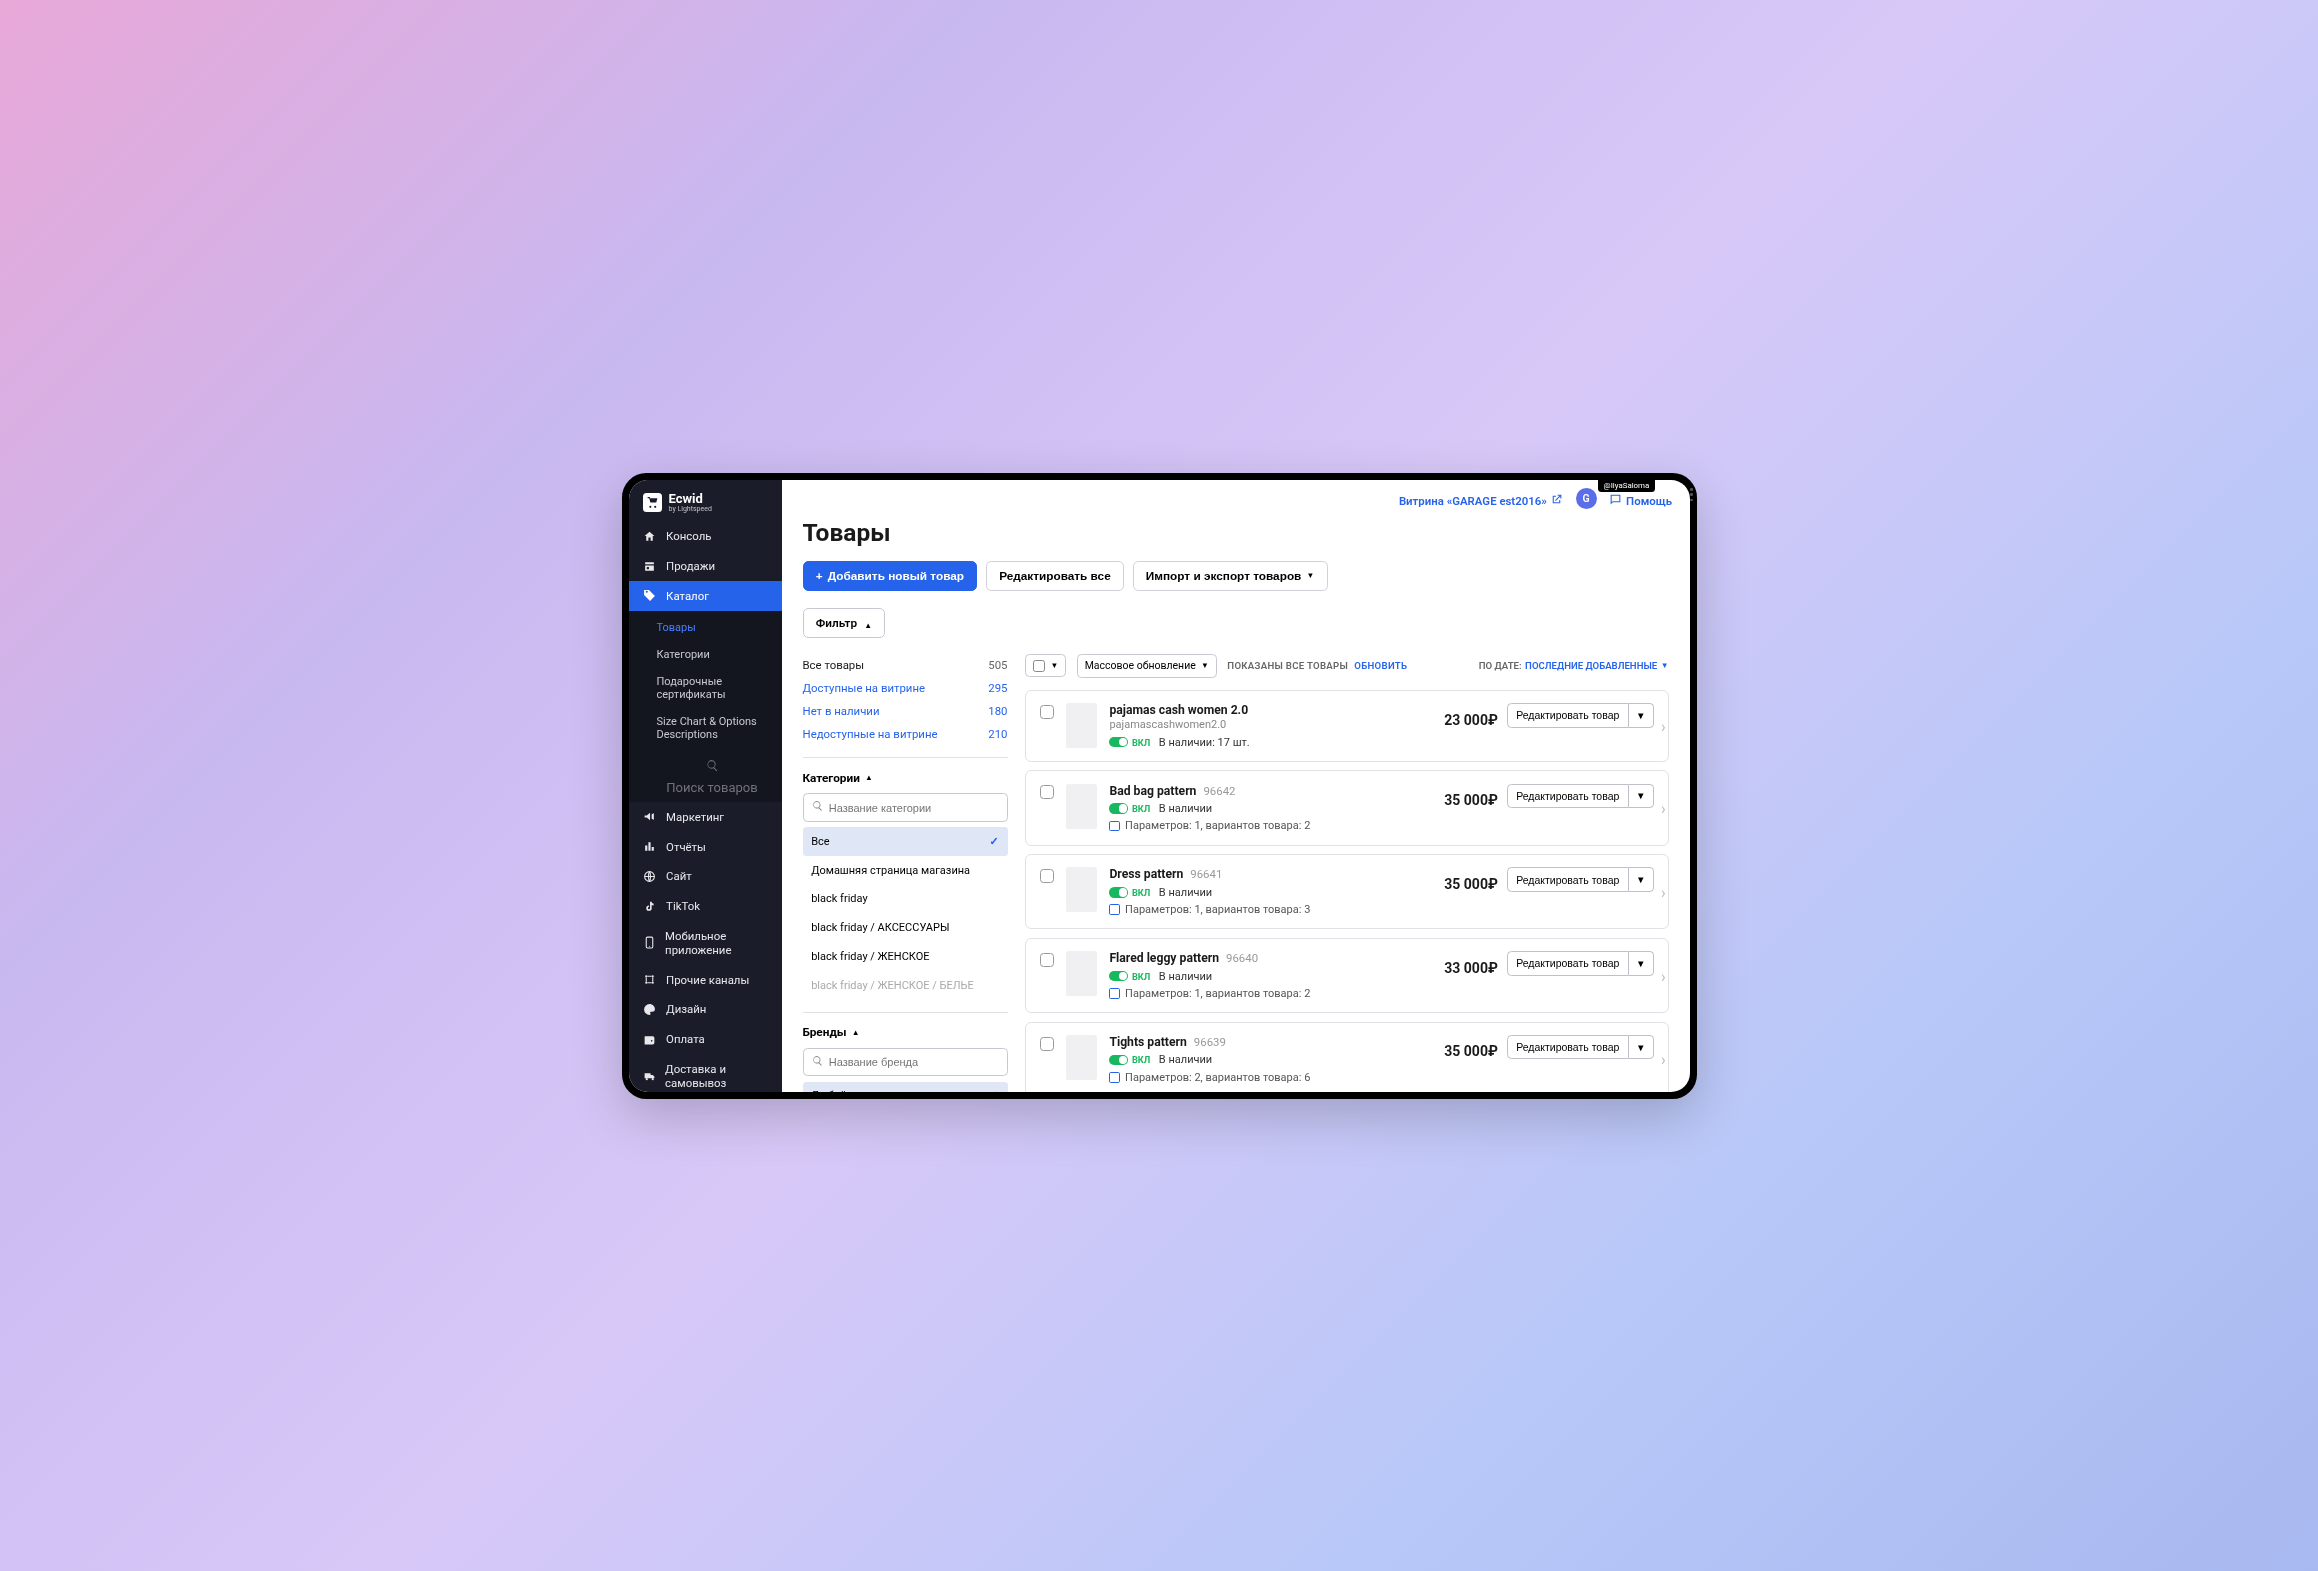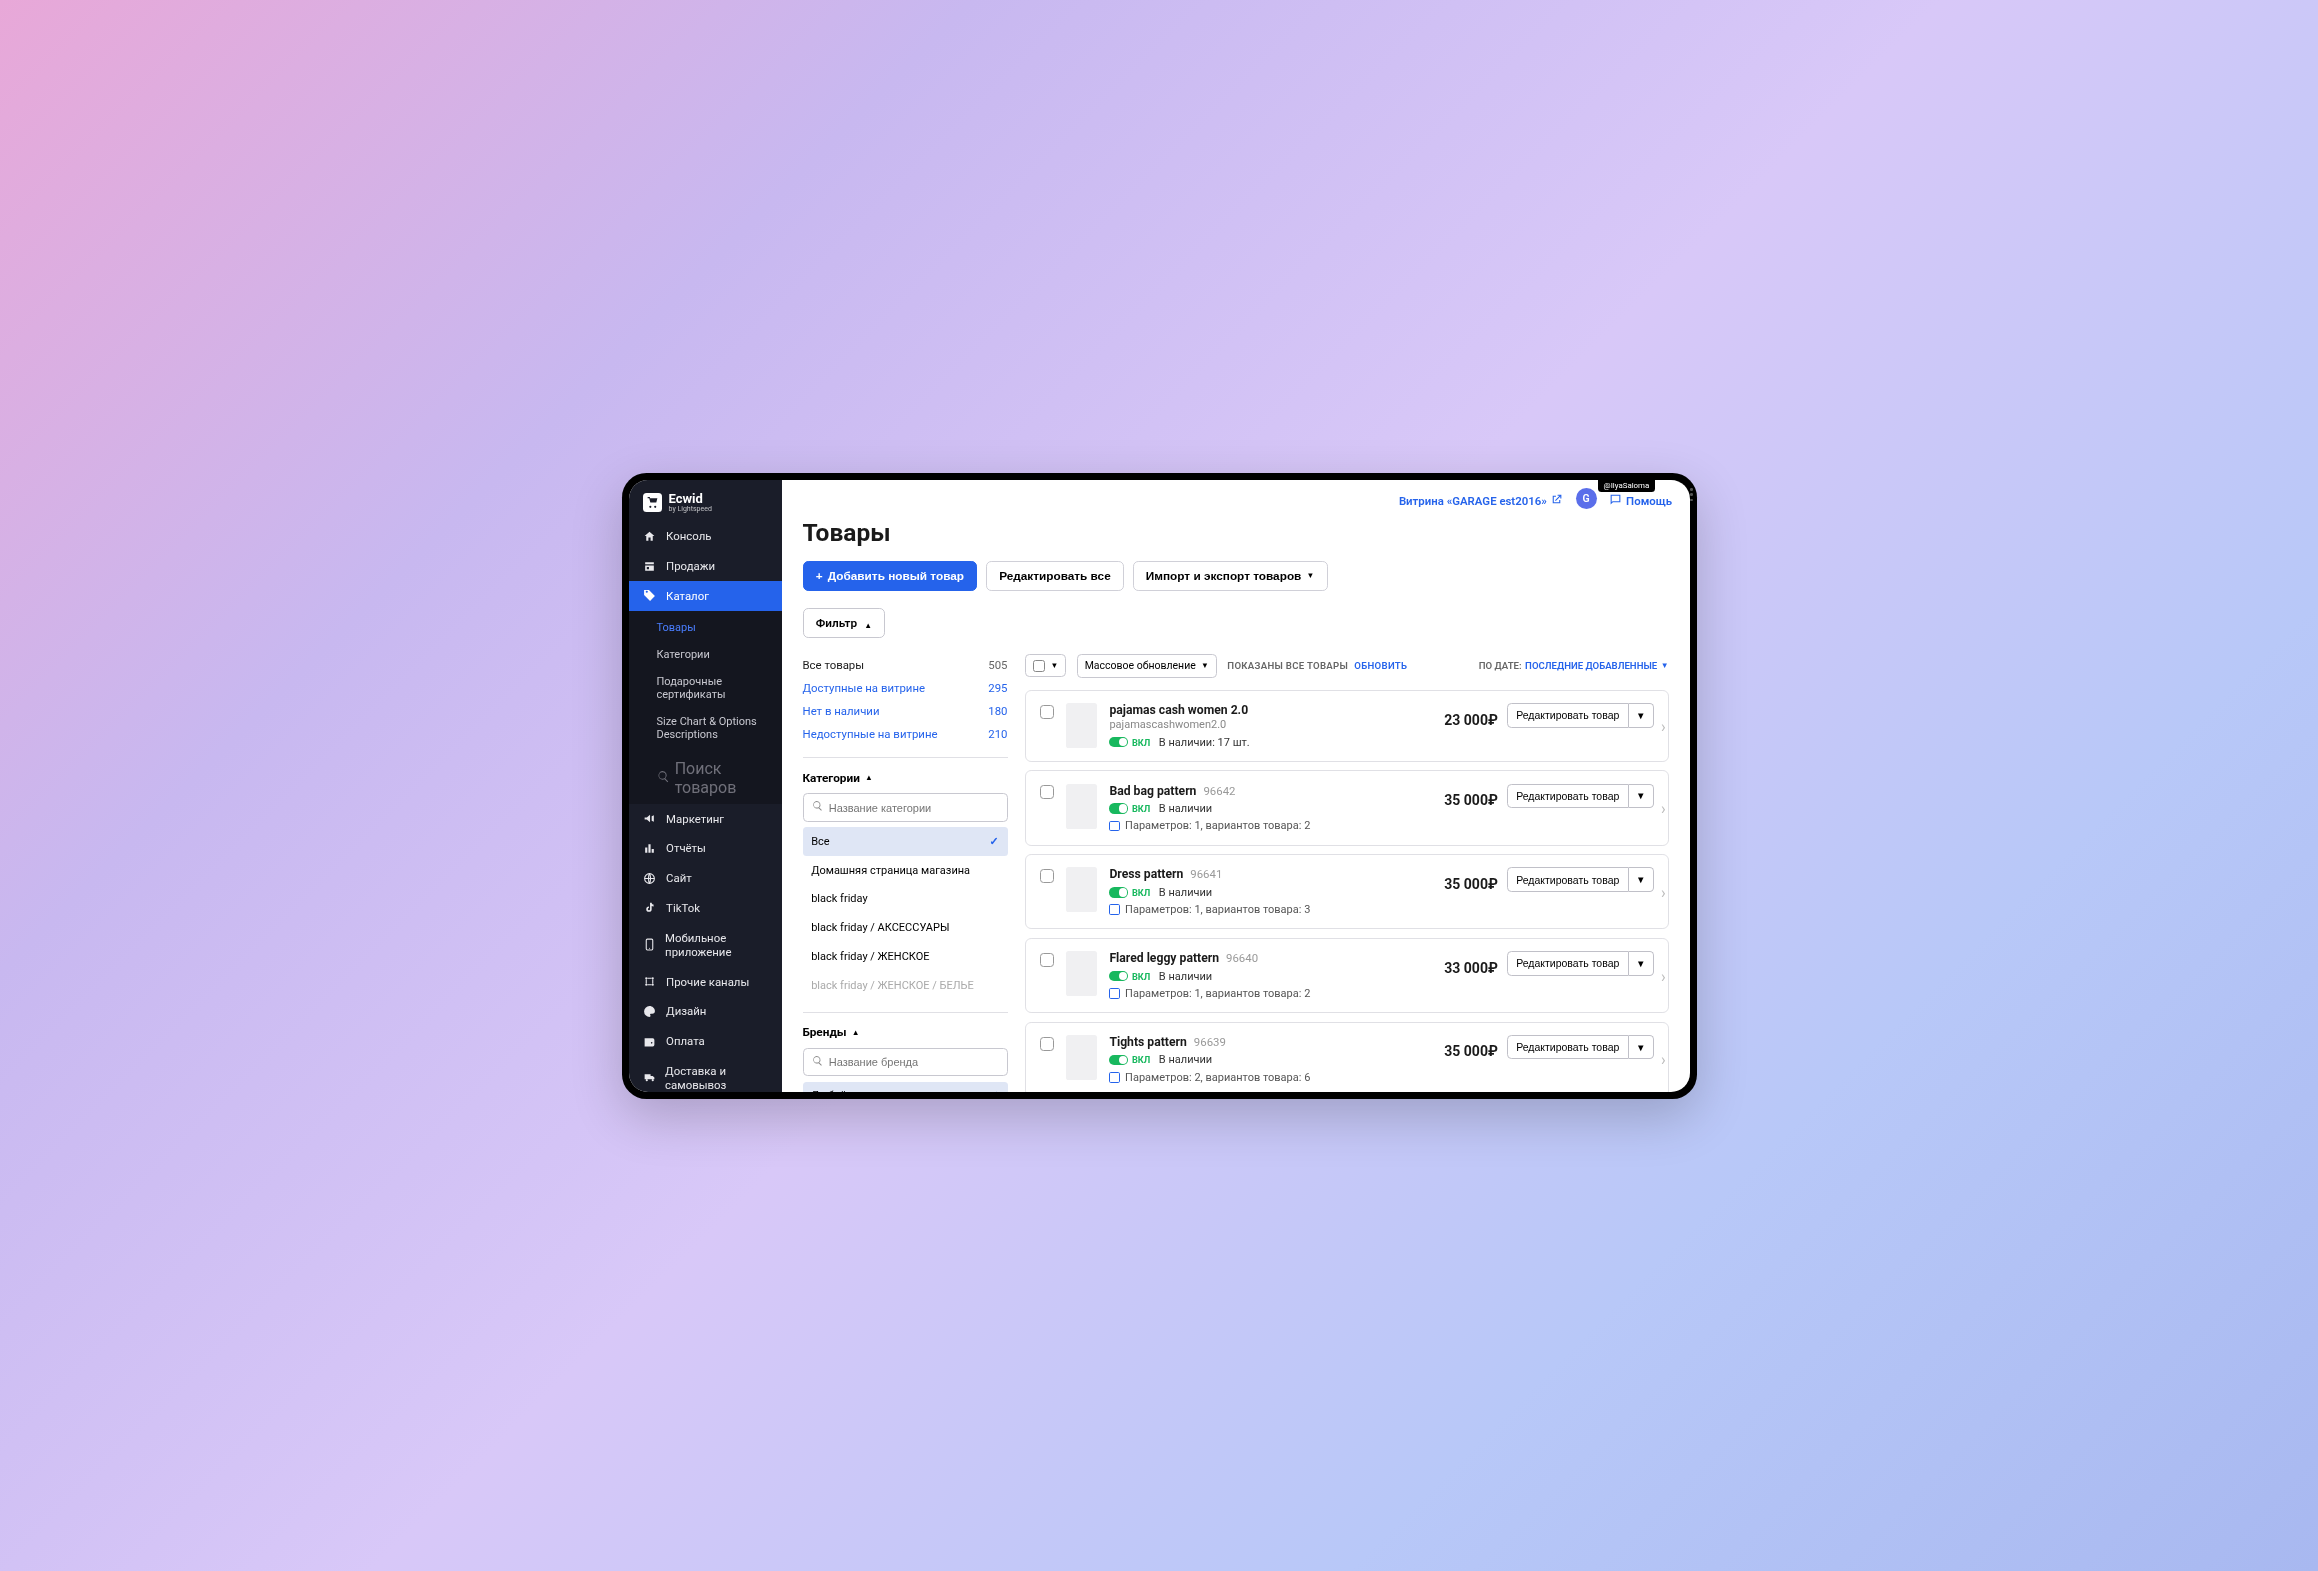--- a/index.html
+++ b/index.html
@@ -68,21 +68,21 @@
   padding: 7.9px 14px;
   display: flex; align-items: center; gap: 9.6px;
   cursor: pointer;
   color: #e8e8ec;
 }
 .nav-item.active { background: #2563eb; color: #fff; }
 .nav-icon { width: 14px; height: 14px; display: flex; align-items: center; justify-content: center; font-size: 12.2px; }
 .sub-nav { background: #14161f; padding: 3.5px 0; }
 .sub-item { padding: 7px 14px 7px 28px; font-size: 11px; color: #c8c8d0; cursor: pointer; }
 .sub-item.current { color: #4a7eff; }
-.search-side { padding: 7px 14px 7px 28px; display: flex; align-items: center; gap: 5.2px; color: #70707a; font-size: 16px; background: #14161f; }
+.search-side { padding: 7px 14px 7px 28px; display: flex; align-items: center; gap: 5.2px; color: #70707a; font-size: 13px; background: #14161f; flex-direction: column; }
 
 
 .main-area { flex: 1; display: flex; flex-direction: column; overflow: hidden; }
 .top-bar {
   display: flex; justify-content: flex-end; align-items: flex-end;
   padding: 8.7px 17.5px; gap: 12.2px; font-size: 11.4px;
 }
 .store-link { color: #2563eb; font-weight: 600; display: flex; align-items: center; gap: 3.5px; cursor: pointer; }
 .avatar-badge { width: 21px; height: 21px; border-radius: 50%; background: #5a6eea; color: #fff; display: flex; align-items: center; justify-content: center; font-size: 10.5px; font-weight: 600; cursor: pointer; }
 .help-link { color: #2563eb; font-weight: 600; display: flex; align-items: center; gap: 4.4px; cursor: pointer; }

